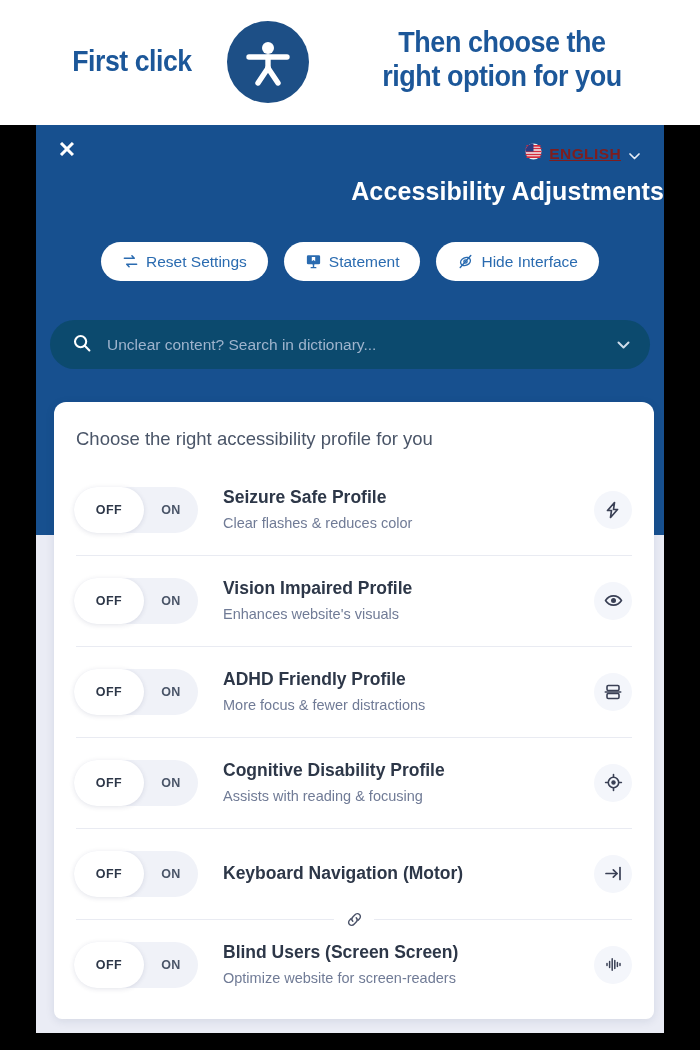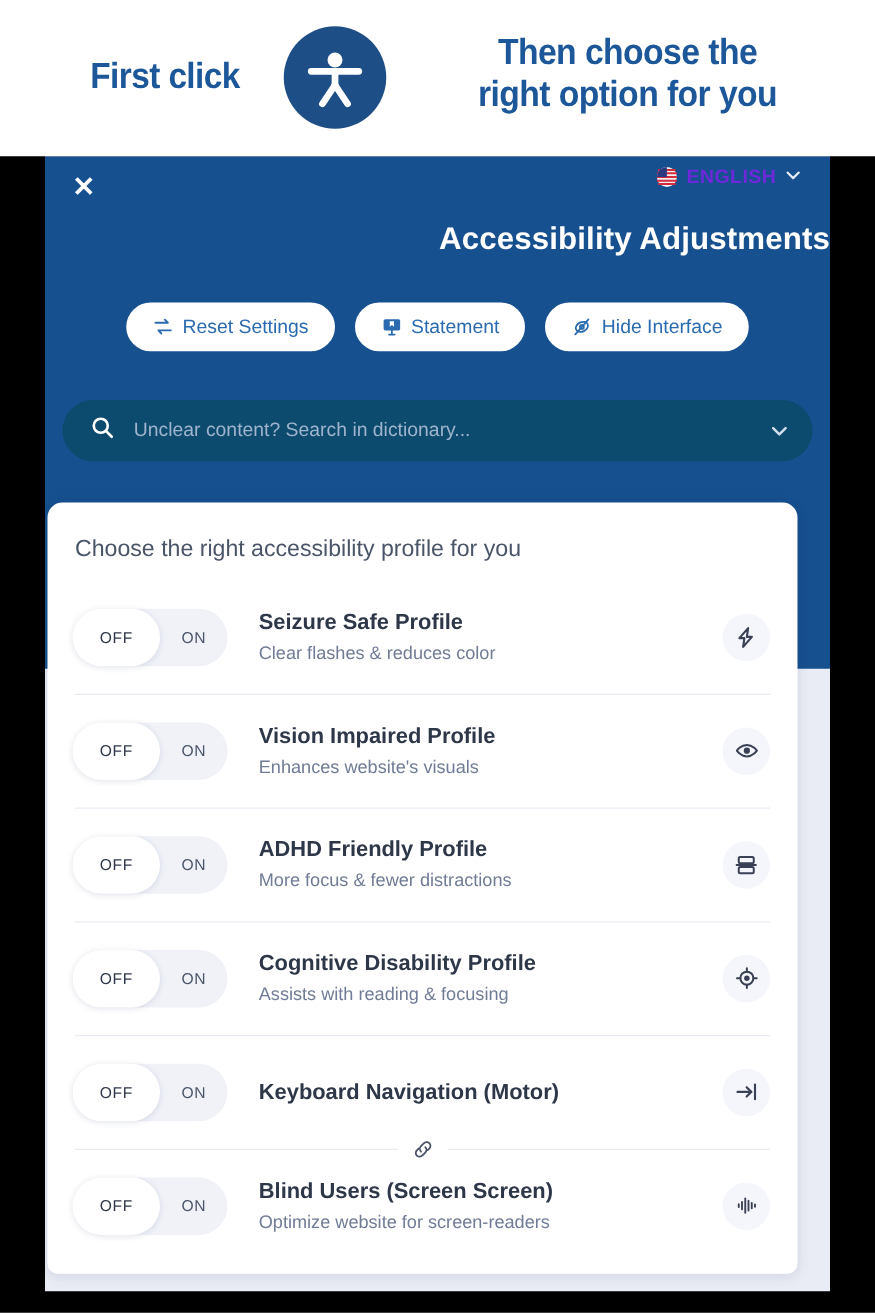--- a/index.html
+++ b/index.html
@@ -82,26 +82,27 @@
     display: flex; align-items: center; justify-content: center;
     color: #ffffff;
     font-size: 22px;
     font-weight: 700;
     cursor: pointer;
   }
   .lang-select {
     position: absolute;
     right: 24px; top: 8px;
     height: 30px;
-    display: flex; align-items: flex-start; gap: 7px;
-    color: #6d28d9;
+    display: flex; align-items: flex-end; gap: 7px;
+    color: #7f1d1d;
     font-size: 15.5px;
     font-weight: 600;
     letter-spacing: 0.4px;
     cursor: pointer;
+    text-decoration: underline;
   }
   .flag-icon { font-size: 16px; line-height: 1; }
   .chev { font-size: 12px; margin-left: 1px; }
 
   .widget-title {
     position: absolute;
     left: 0; top: 52px;
     width: 628px;
     text-align: right;
     color: #ffffff;
@@ -147,21 +148,21 @@
     flex: 1;
     margin-left: 15px;
     color: #9fb4cd;
     font-size: 15.5px;
   }
   .search-chev { color: #cfdcea; font-size: 13px; font-weight: 700; }
 
   
   .card {
     position: absolute;
-    left: 2px; top: 277px;
+    left: 18px; top: 277px;
     width: 600px; height: 617px;
     background: #ffffff;
     border-radius: 12px 12px 8px 8px;
     box-shadow: 0 2px 10px rgba(20,40,80,0.10);
     overflow: hidden;
   }
   .card-title {
     margin: 26px 0 0 22px;
     color: #4a5568;
     font-size: 18.5px;
@@ -199,21 +200,21 @@
     left: 0; top: 0;
     width: 70px; height: 46px;
     background: #ffffff;
     border-radius: 23px;
     box-shadow: 0 1px 5px rgba(40,50,90,0.13);
   }
   .toggle-off, .toggle-on {
     position: relative;
     z-index: 1;
     font-size: 12.5px;
-    font-weight: 400;
+    font-weight: 700;
     letter-spacing: 0.5px;
   }
   .toggle-off {
     width: 70px; text-align: center;
     color: #2d3748;
   }
   .toggle-on {
     width: 54px; text-align: center;
     color: #4a5568;
   }

